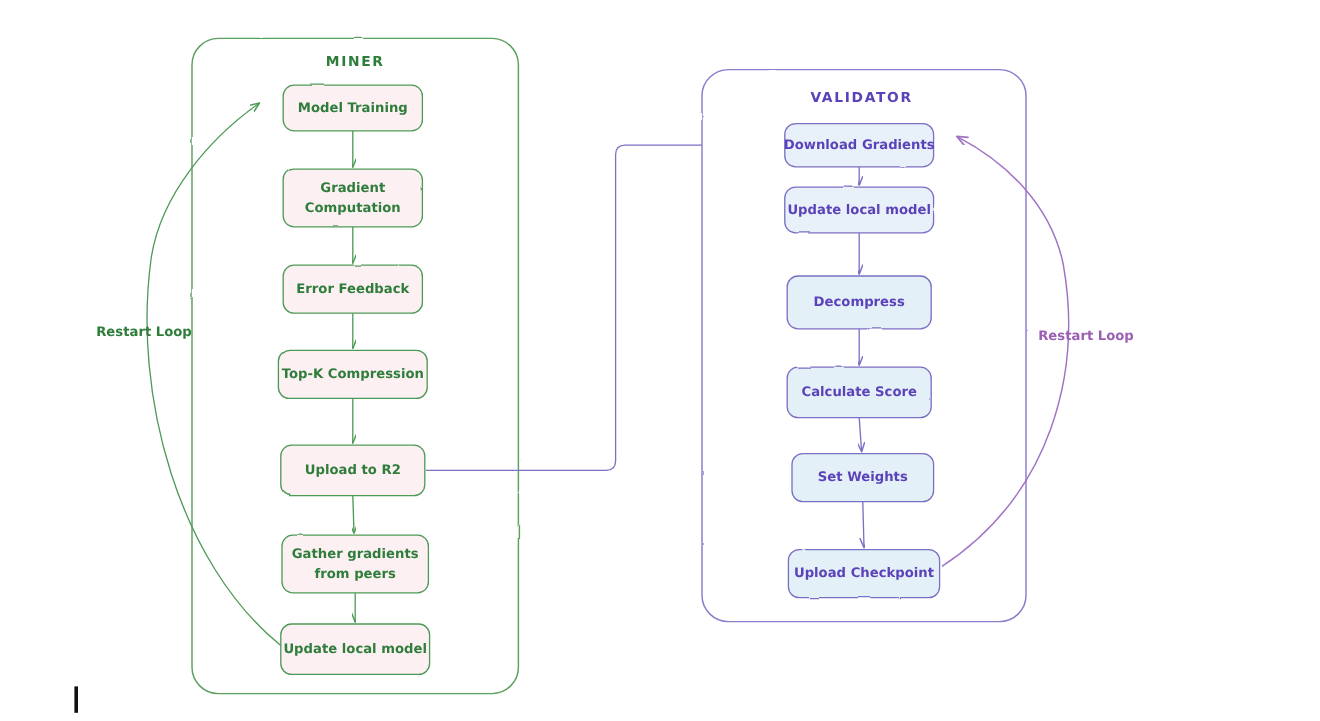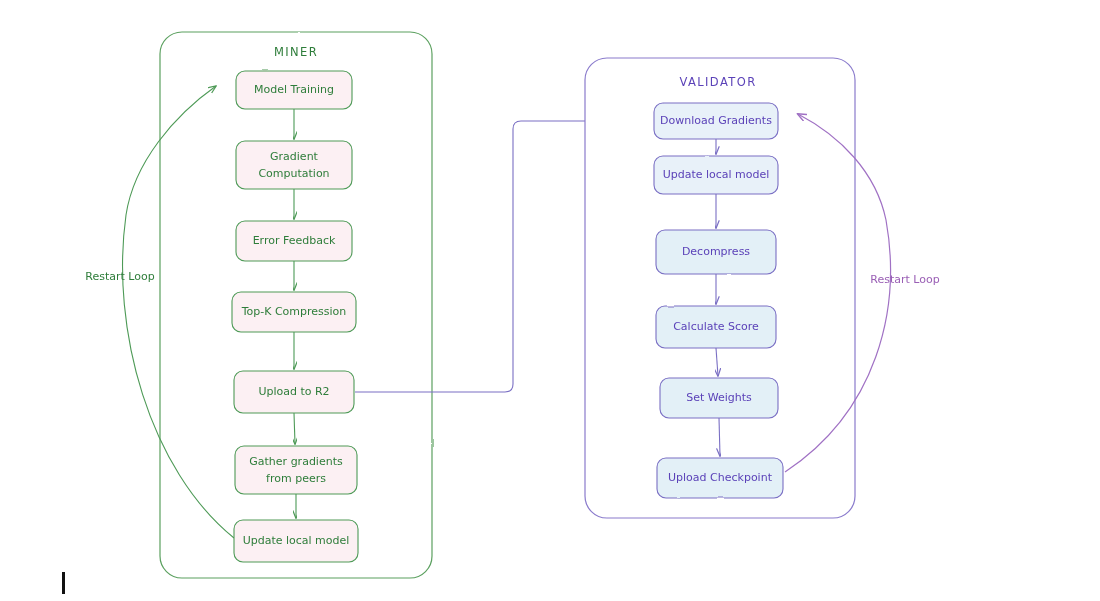--- a/index.html
+++ b/index.html
@@ -12,20 +12,21 @@
     height: 601px;
     position: relative;
     overflow: hidden;
     font-family: "DejaVu Sans", sans-serif;
   }
   #canvas-root {
     position: absolute;
     left: 0; top: 0;
     width: 1012px;
     height: 601px;
+    font-weight: bold;
   }
   svg.diagram {
     position: absolute;
     left: 0; top: 0;
     width: 1100px;
     height: 601px;
   }
   .panel-rect {
     fill: #ffffff;
   }

